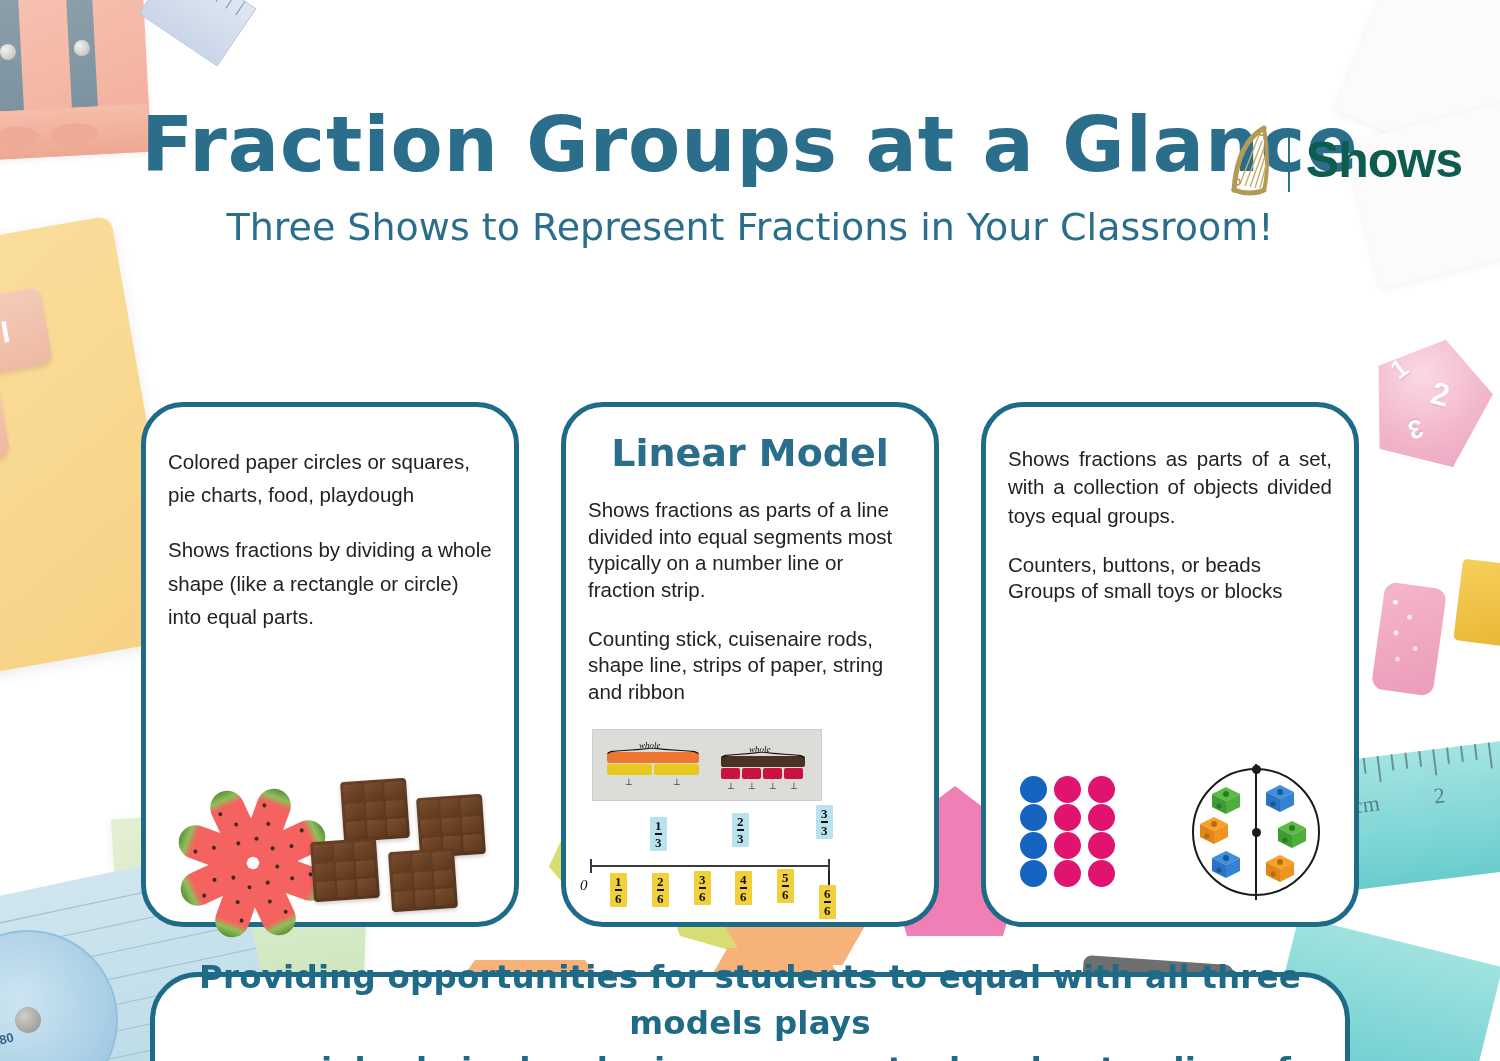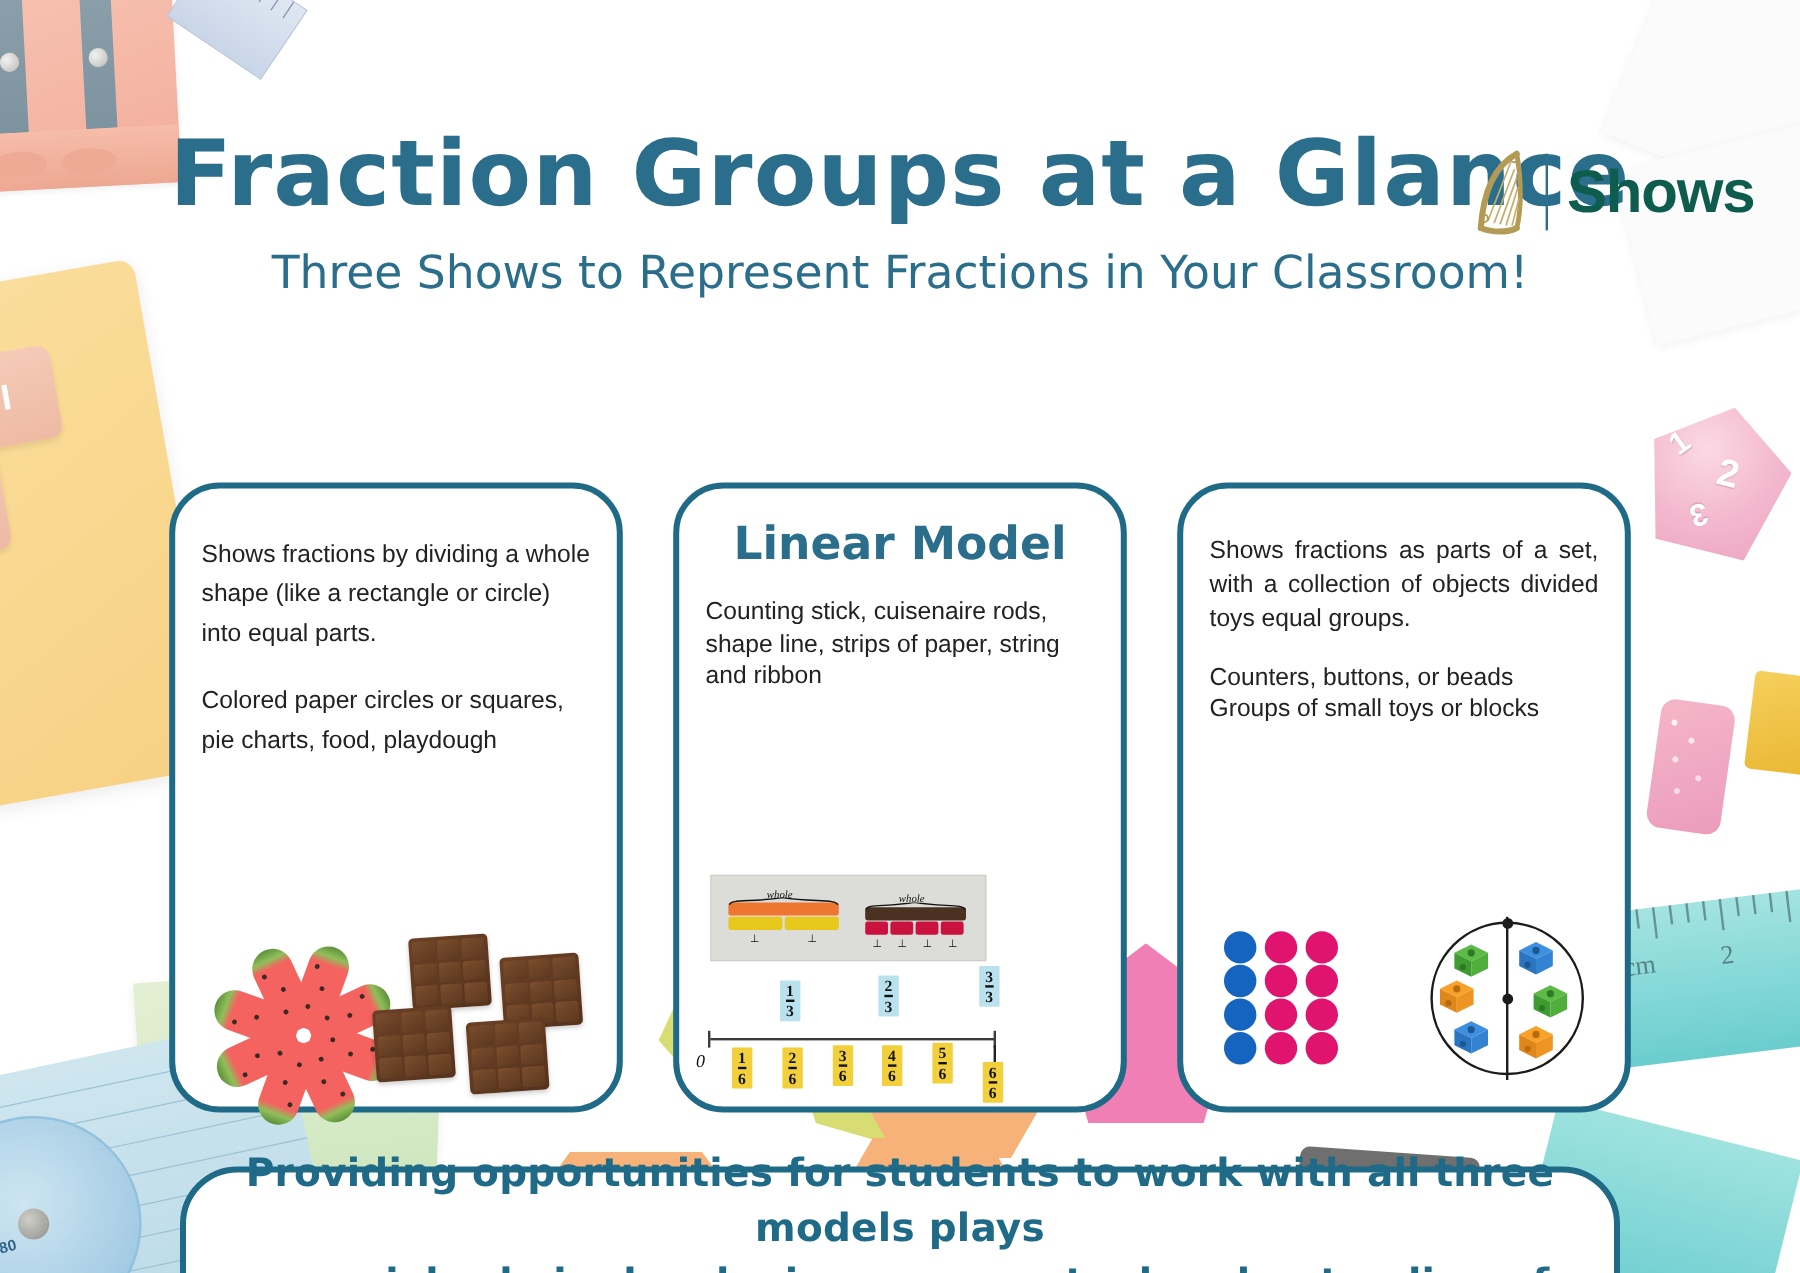--- a/index.html
+++ b/index.html
@@ -298,22 +298,22 @@
       <span class="divider"></span>
       <span class="word">Shows</span>
     </div>
 
     <h1 class="title">Fraction Groups at a Glance</h1>
     <div class="subtitle">Three Shows to Represent Fractions in Your Classroom!</div>
 
     <div class="cards">
 
       <div class="card">
+        <p>Colored paper circles or squares, pie charts,  food, playdough</p>
         <p>Shows fractions by dividing a whole shape (like a rectangle or circle) into equal parts.</p>
-        <p>Colored paper circles or squares, pie charts,  food, playdough</p>
 
         <div class="artrow">
           <div class="melon">
             <div class="wedge" style="transform:rotate(200deg) translateX(6px);"></div>
             <div class="wedge" style="transform:rotate(245deg) translateX(6px);"></div>
             <div class="wedge" style="transform:rotate(290deg) translateX(6px);"></div>
             <div class="wedge" style="transform:rotate(335deg) translateX(6px);"></div>
             <div class="wedge" style="transform:rotate(20deg)  translateX(6px);"></div>
             <div class="wedge" style="transform:rotate(65deg)  translateX(6px);"></div>
             <div class="wedge" style="transform:rotate(110deg) translateX(6px);"></div>
@@ -361,20 +361,21 @@
               <i></i>
               <i></i>
               <i></i>
               <i></i>
           </div>
         </div>
       </div>
 
       <div class="card">
         <h2>Linear Model</h2>
+        <p class="tight">Shows fractions as parts of a line divided into equal segments most typically on a number line or fraction strip.</p>
         <p class="tight">Counting stick, cuisenaire rods, shape line, strips of paper, string and ribbon</p>
 
         <div class="rodphoto">
           <div class="rodgroup" style="left:14px; top:22px; width:92px;">
             <div class="rod" style="left:0; top:0; width:92px; height:11px; background:#ef7630;"></div>
             <div class="rod" style="left:0; top:12px; width:45px; height:11px; background:#e9c81d;"></div>
             <div class="rod" style="left:47px; top:12px; width:45px; height:11px; background:#e9c81d;"></div>
             <span class="whole" style="left:32px; top:-12px;">whole</span>
             <svg style="position:absolute; left:0; top:-4px;" width="92" height="7">
               <path d="M1 6 C1 1 20 4 45 0 C70 4 90 1 91 6" stroke="#111" stroke-width="1.2" fill="none"></path>
@@ -527,18 +528,18 @@
                 <circle cx="16" cy="10" r="3" fill="#b96b10"></circle>
                   <circle cx="9" cy="22" r="2.6" fill="#b96b10"></circle>
               </svg></span>
           </div>
         </div>
       </div>
 
     </div>
 
     <div class="banner">
-      <div class="l">Providing opportunities for students to work with all three models plays</div>
+      <div class="l">Providing opportunities for students to equal with all three models plays</div>
       <div class="l">a crucial role in developing a conceptual understanding of fractions.</div>
     </div>
 
   </div>
 </div>
 
 </body></html>

